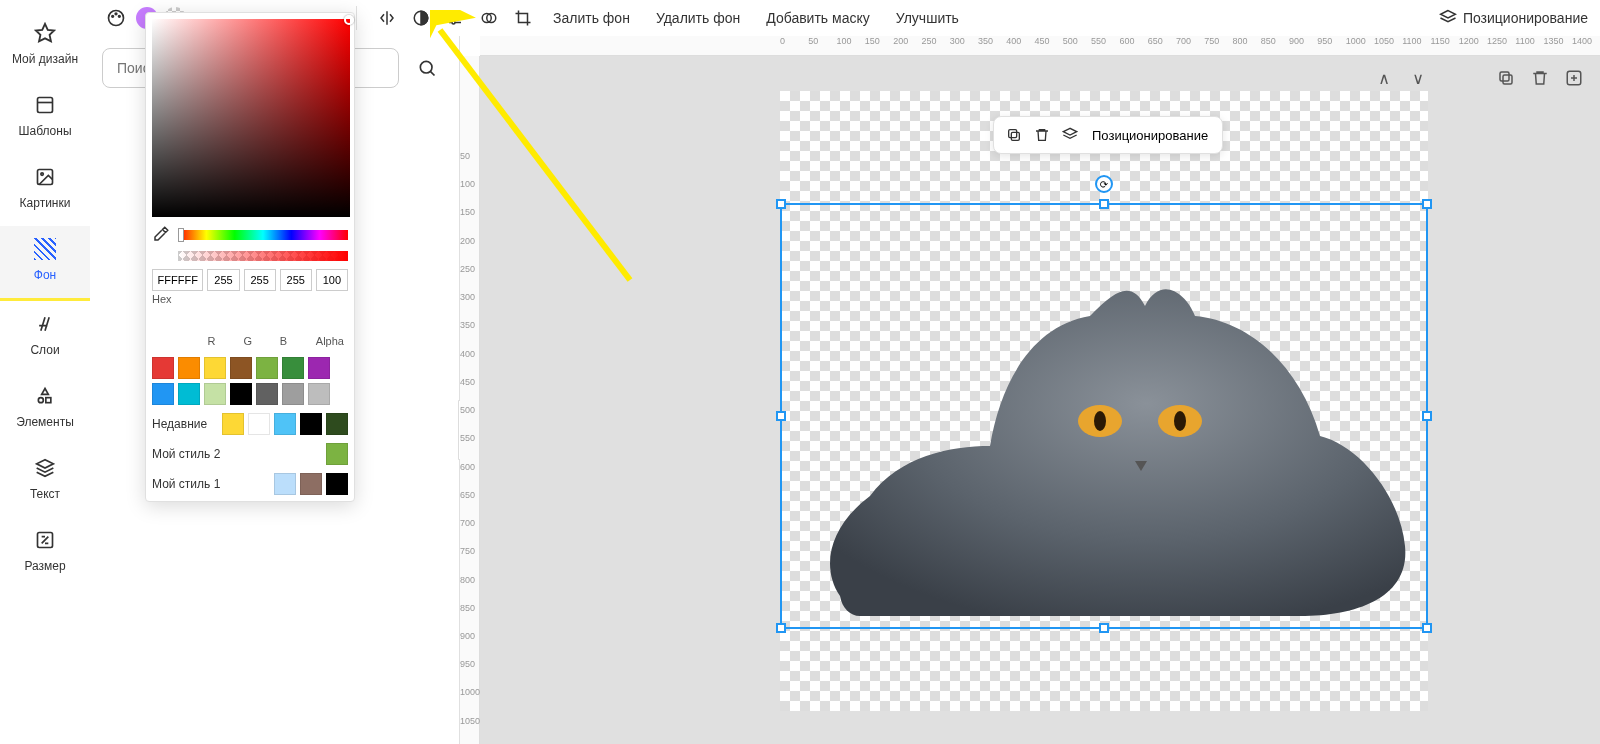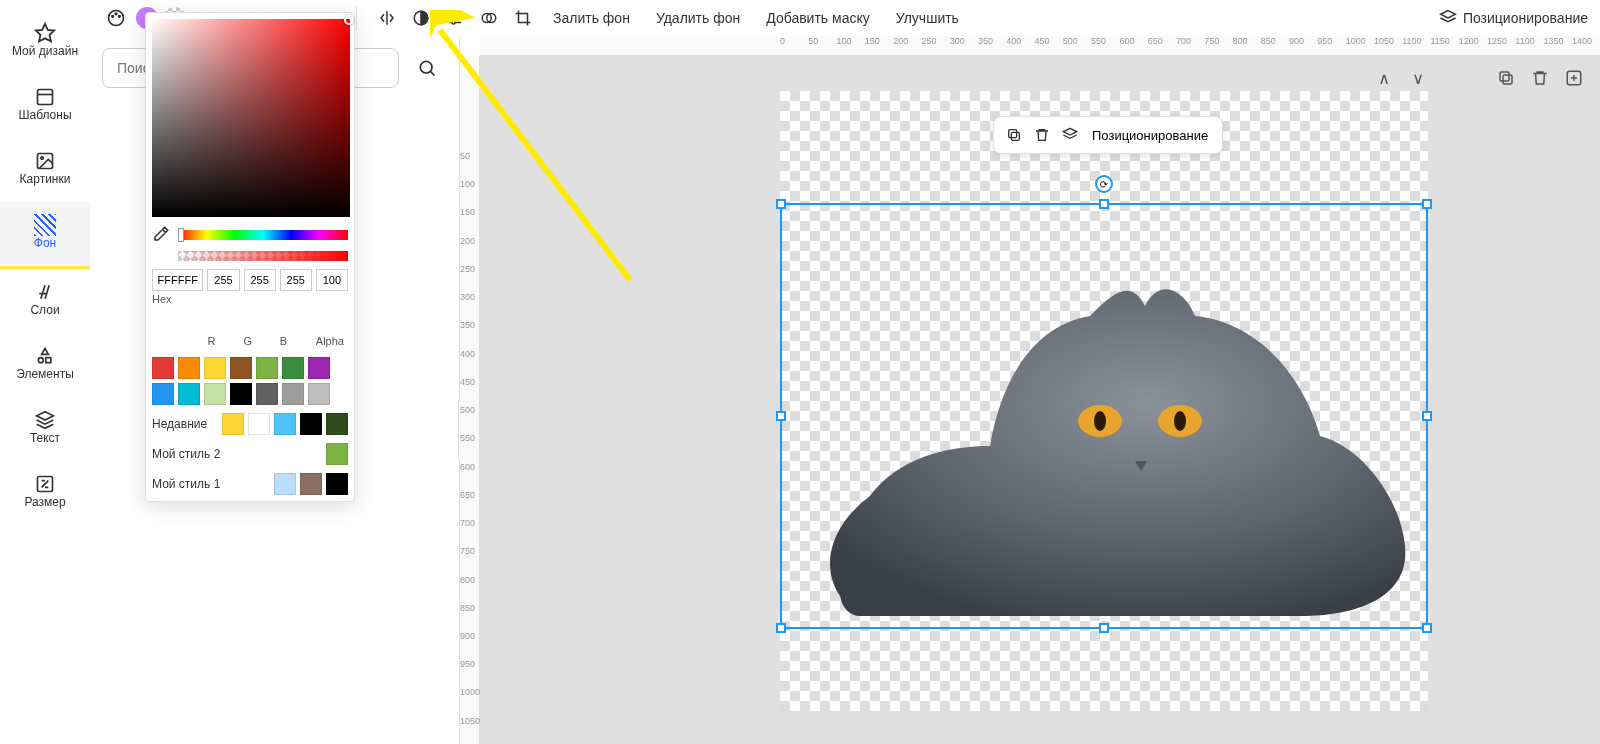--- a/index.html
+++ b/index.html
@@ -1,20 +1,20 @@
 <!DOCTYPE html>
 <html><head>
 <meta charset="utf-8">
 <style>
 * { box-sizing: border-box; margin: 0; padding: 0; font-family: Arial, sans-serif; }
 body { width: 1600px; height: 744px; overflow: hidden; background: #fff; position: relative; }
 
 
 .sidebar { position: absolute; left: 0; top: 0; width: 90px; height: 744px; background: #fff; display: flex; flex-direction: column; align-items: center; padding-top: 10px; gap: 0; }
-.sidebar-item { width: 90px; display: flex; flex-direction: column; align-items: center; padding: 12px 0 16px; cursor: pointer; font-size: 12px; color: #333; gap: 0; }
+.sidebar-item { width: 90px; display: flex; flex-direction: column; align-items: center; padding: 12px 0 16px; cursor: pointer; font-size: 12px; color: #333; gap: 8px; }
 .sidebar-item.active { color: #2962ff; border-bottom: 3px solid #ffeb3b; background: #f5f5f5; }
 .sidebar-icon { width: 22px; height: 22px; display: flex; align-items: center; justify-content: center; }
 .hatch-icon { width: 22px; height: 22px; background: repeating-linear-gradient(45deg, #2962ff, #2962ff 2px, transparent 2px, transparent 5px); }
 
 
 .topbar { position: absolute; left: 90px; top: 0; right: 0; height: 36px; background: #fff; display: flex; align-items: center; padding: 12px 12px; gap: 6px; }
 .tool-btn { width: 28px; height: 28px; display: flex; align-items: center; justify-content: center; cursor: pointer; border-radius: 4px; }
 .color-circle { width: 22px; height: 22px; border-radius: 50%; cursor: pointer; }
 .checker-circle { width: 22px; height: 22px; border-radius: 50%; background-image: linear-gradient(45deg,#ccc 25%,transparent 25%),linear-gradient(-45deg,#ccc 25%,transparent 25%),linear-gradient(45deg,transparent 75%,#ccc 75%),linear-gradient(-45deg,transparent 75%,#ccc 75%); background-size: 8px 8px; background-position: 0 0,0 4px,4px -4px,-4px 0; cursor: pointer; }
 .tb-divider { width: 1px; height: 24px; background: #e0e0e0; margin: 0 10px; }

